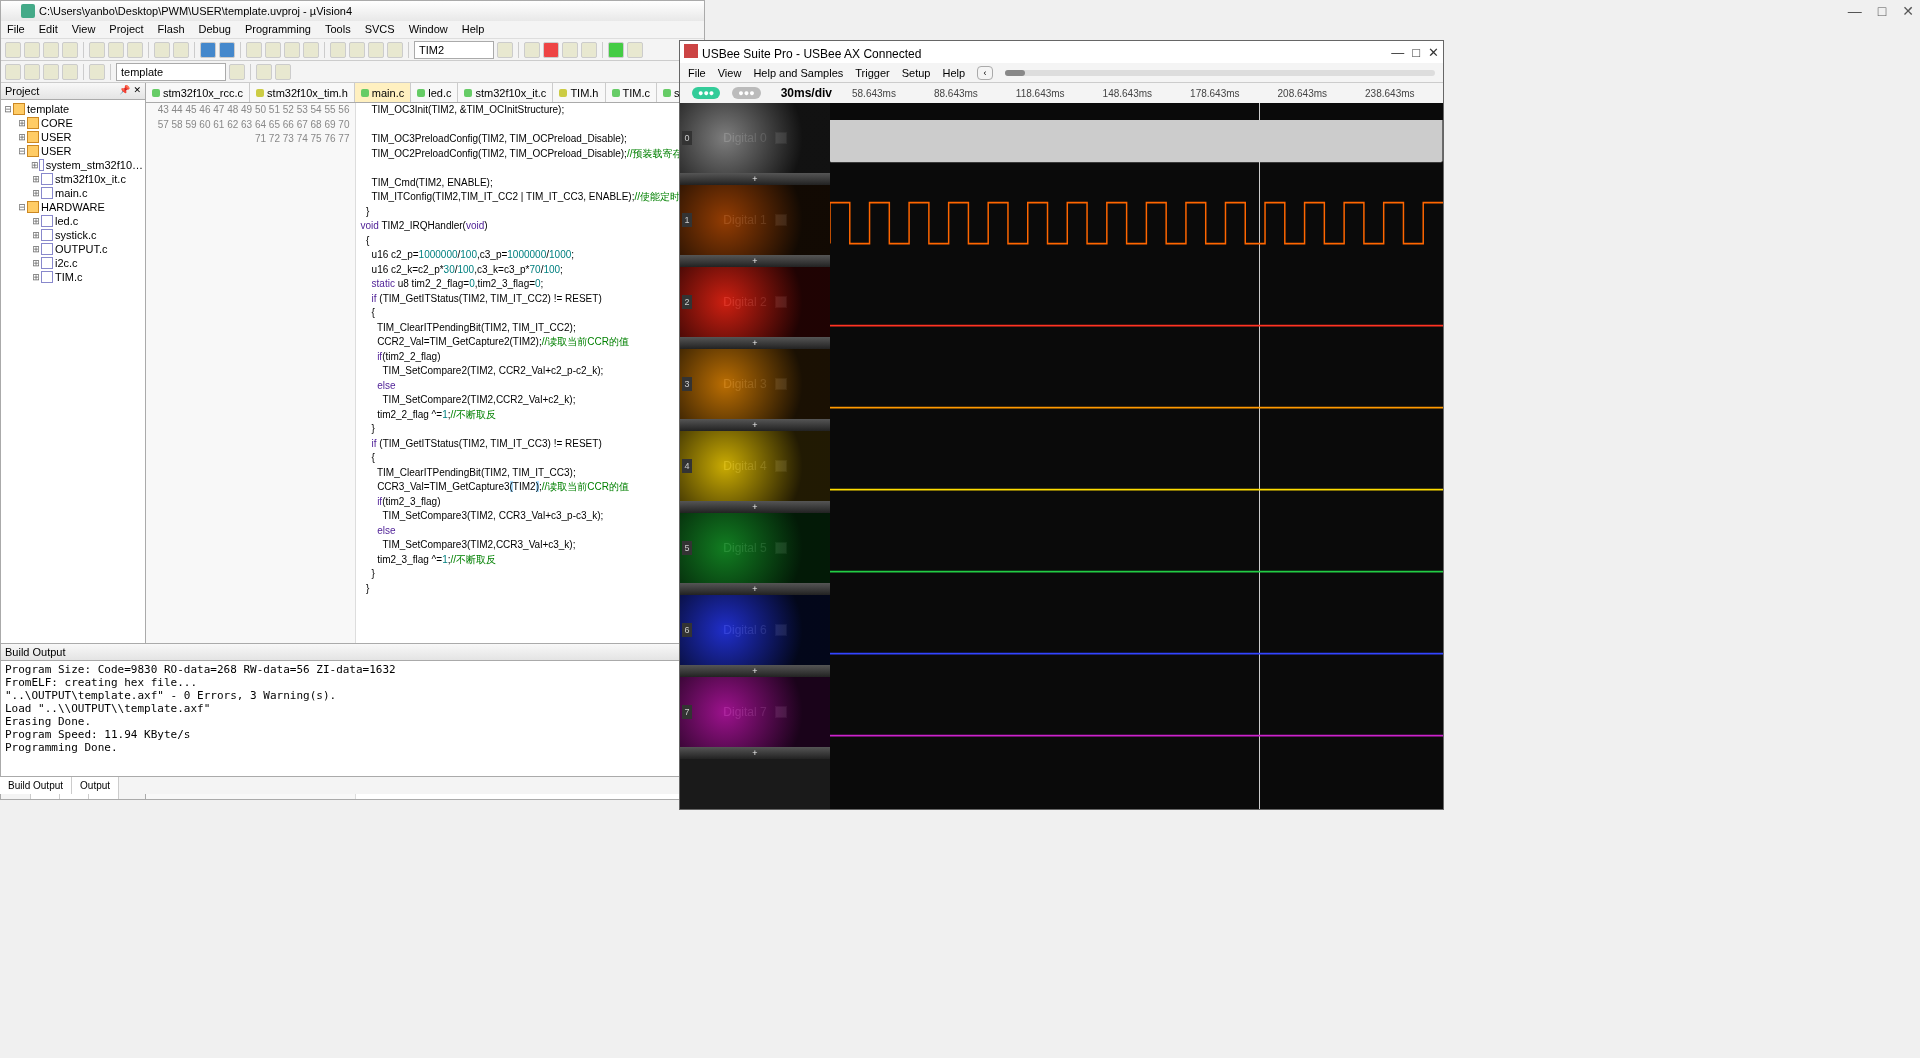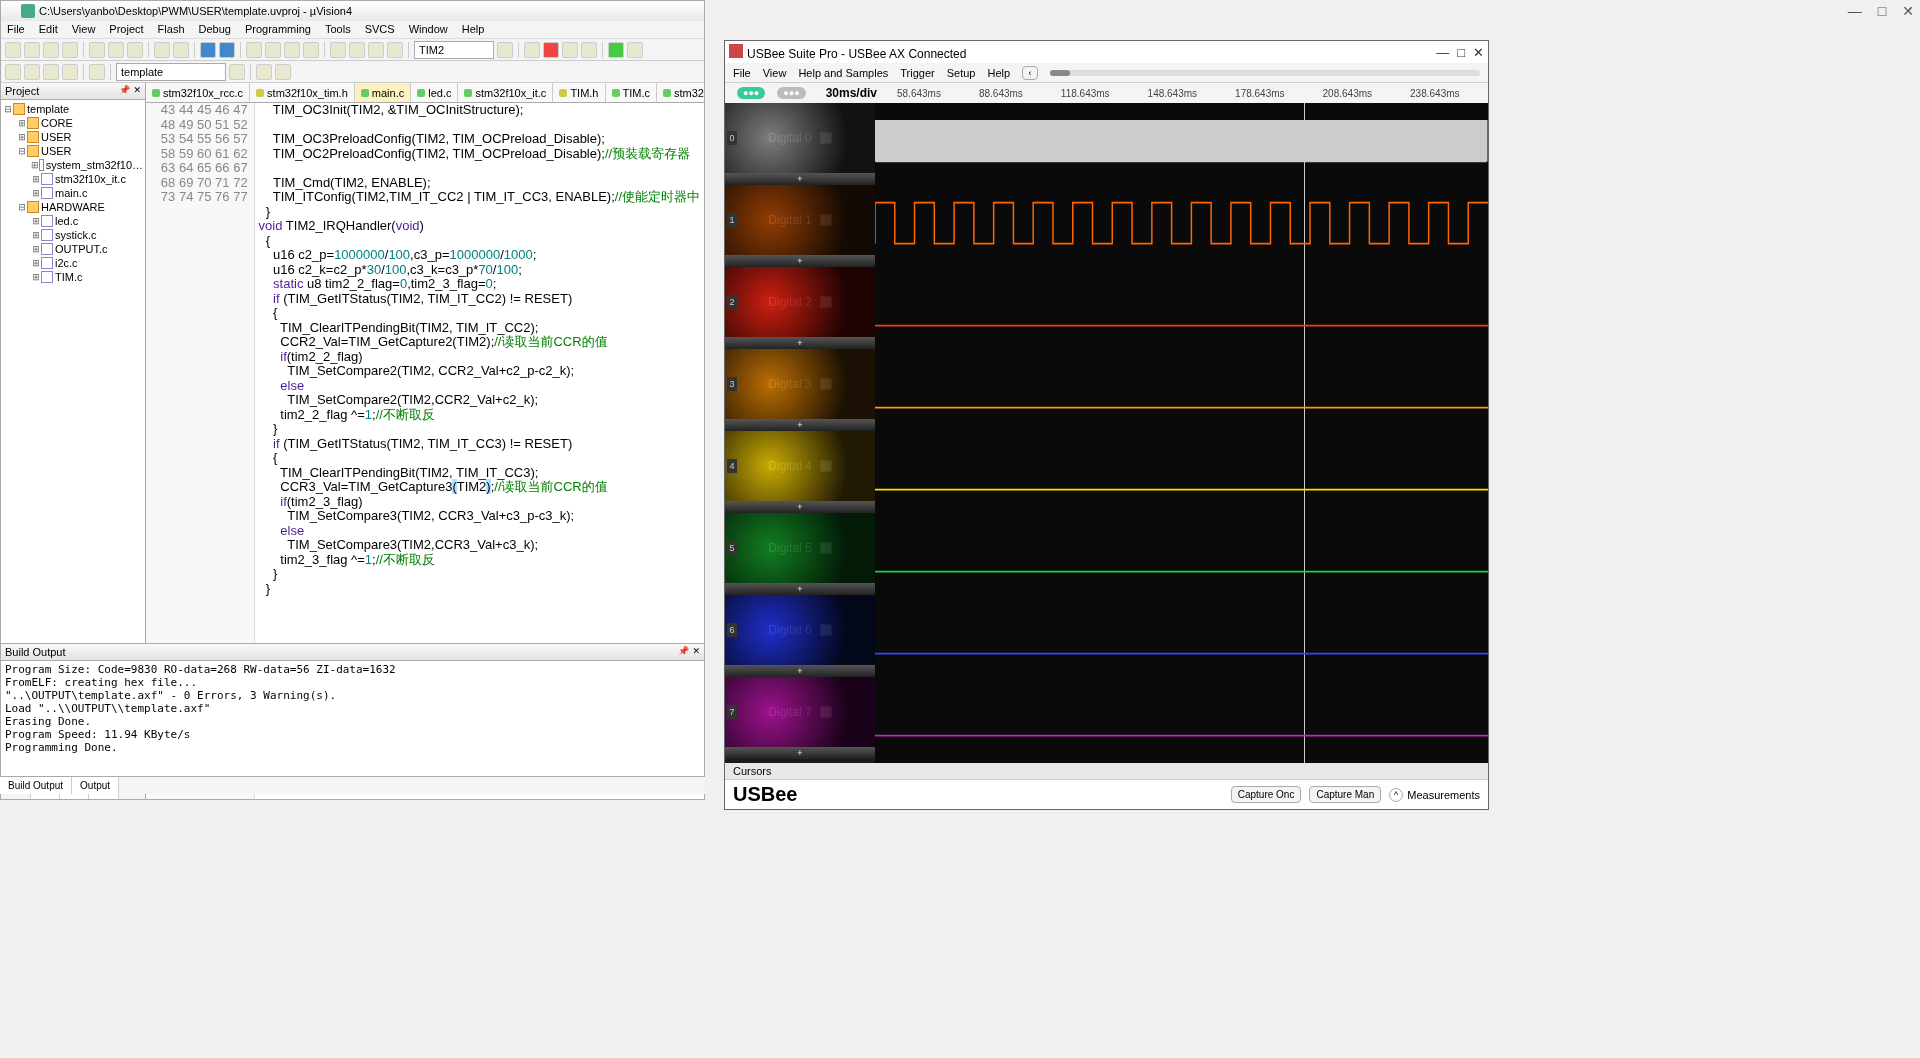--- a/index.html
+++ b/index.html
@@ -31,32 +31,32 @@
 .proj-tabs { height: 18px; background: #f4f4f4; border-top: 1px solid #aaa; display: flex; font-size: 10px; }
 .proj-tabs .pt { padding: 2px 6px; border-right: 1px solid #ccc; background: #fff; }
 .proj-tabs .pt.act { background: #f4f4f4; }
 .editor { flex: 1; display: flex; flex-direction: column; min-width: 0; }
 .filetabs { height: 20px; background: #f8f8f8; display: flex; overflow: hidden; border-bottom: 1px solid #aaa; }
 .filetabs .ft { font-size: 11px; padding: 2px 6px; border-right: 1px solid #ccc; display: flex; align-items: center; gap: 3px; white-space: nowrap; }
 .filetabs .ft .dot { width: 8px; height: 8px; border-radius: 2px; }
 .filetabs .ft .dot.c { background: #6c6; }
 .filetabs .ft .dot.h { background: #cc4; }
 .filetabs .ft.active { background: #fff0c0; }
-.code { flex: 1; display: flex; font-family: Consolas, monospace; font-size: 13px; overflow: hidden; background: #fff; }
+.code { flex: 1; display: flex; font-family: Consolas, monospace; font-size: 10px; overflow: hidden; background: #fff; }
 .gutter { background: #f8f8f8; color: #888; text-align: right; padding: 0 6px; border-right: 1px solid #ddd; line-height: 14.5px; }
 .src { padding: 0 4px; white-space: pre; line-height: 14.5px; color: #000; }
 .kw { color: #4c1d95; }
 .num { color: #008080; }
 .cm { color: #008000; }
 .hl { background: #b0e0ff; }
 .bo-panel { position: absolute; left: 0; top: 643px; width: 705px; height: 150px; background: #fff; border: 1px solid #aaa; display: flex; flex-direction: column; }
 .bo-text { flex: 1; font-family: Consolas, monospace; font-size: 11px; padding: 2px 4px; white-space: pre; color: #000; overflow: auto; }
 .bo-tabs { height: 18px; background: #f4f4f4; border-top: 1px solid #aaa; display: flex; font-size: 10px; position: absolute; left: 0; bottom: 0; width: 705px; }
 .bo-tabs .pt { padding: 2px 8px; border-right: 1px solid #ccc; background: #fff; display: flex; align-items: center; gap: 3px; }
-.usbee { position: absolute; left: 724px; top: 40px; width: 765px; height: 770px; background: #f8f8f8; border: 1px solid #666; display: flex; flex-direction: column; }
+.usbee { position: absolute; left: 679px; top: 40px; width: 765px; height: 770px; background: #f8f8f8; border: 1px solid #666; display: flex; flex-direction: column; }
 .usbee-title { height: 22px; background: #fff; display: flex; align-items: center; font-size: 12px; padding: 0 4px; justify-content: space-between; }
 .usbee-title .wbtns { display: flex; gap: 8px; font-size: 13px; color: #333; }
 .usbee-menu { height: 20px; background: #f4f4f4; font-size: 11px; display: flex; align-items: center; gap: 12px; padding: 0 8px; border-bottom: 1px solid #ccc; }
 .usbee-menu .arrow { border: 1px solid #aaa; width: 16px; height: 14px; text-align: center; border-radius: 4px; font-size: 9px; line-height: 12px; }
 .usbee-ctrl { height: 20px; background: #f4f4f4; display: flex; align-items: center; font-size: 10px; }
 .usbee-ctrl .pill { border-radius: 8px; padding: 1px 6px; margin-left: 12px; color: #fff; font-size: 9px; }
 .usbee-ctrl .g { background: #3c9; }
 .usbee-ctrl .gr { background: #bbb; }
 .timebase { font-weight: bold; font-size: 12px; margin-left: 20px; }
 .ticks { display: flex; gap: 38px; margin-left: 20px; color: #444; }
@@ -471,32 +471,19 @@
             <line x1="0" y1="50" x2="620" y2="50" stroke="#22cc44" stroke-width="1.5"></line>
           </svg></div>
         <div class="wave-row" style="top: 492px;"><svg viewBox="0 0 620 70" preserveAspectRatio="none">
             <line x1="0" y1="50" x2="620" y2="50" stroke="#3344ff" stroke-width="1.5"></line>
           </svg></div>
         <div class="wave-row" style="top: 574px;"><svg viewBox="0 0 620 70" preserveAspectRatio="none">
             <line x1="0" y1="50" x2="620" y2="50" stroke="#cc22cc" stroke-width="1.5"></line>
           </svg></div>
       </div>
   </div>
-  <div class="usbee-foot">
-    <div class="cursors-bar">Cursors</div>
-    <div class="foot-row">
-      <span class="logo">USBee</span>
-      <span style="flex:1"></span>
-      <span class="fbtn">Capture Onc</span>
-      <span class="fbtn">Capture Man</span>
-      <span class="meas">
-          <span class="ar">^</span>
-          <span>Measurements</span>
-        </span>
-    </div>
-  </div>
 </div>
 
 <div class="win-btns">
   <span>―</span>
   <span>□</span>
   <span>✕</span>
 </div>
 
 </body></html>

